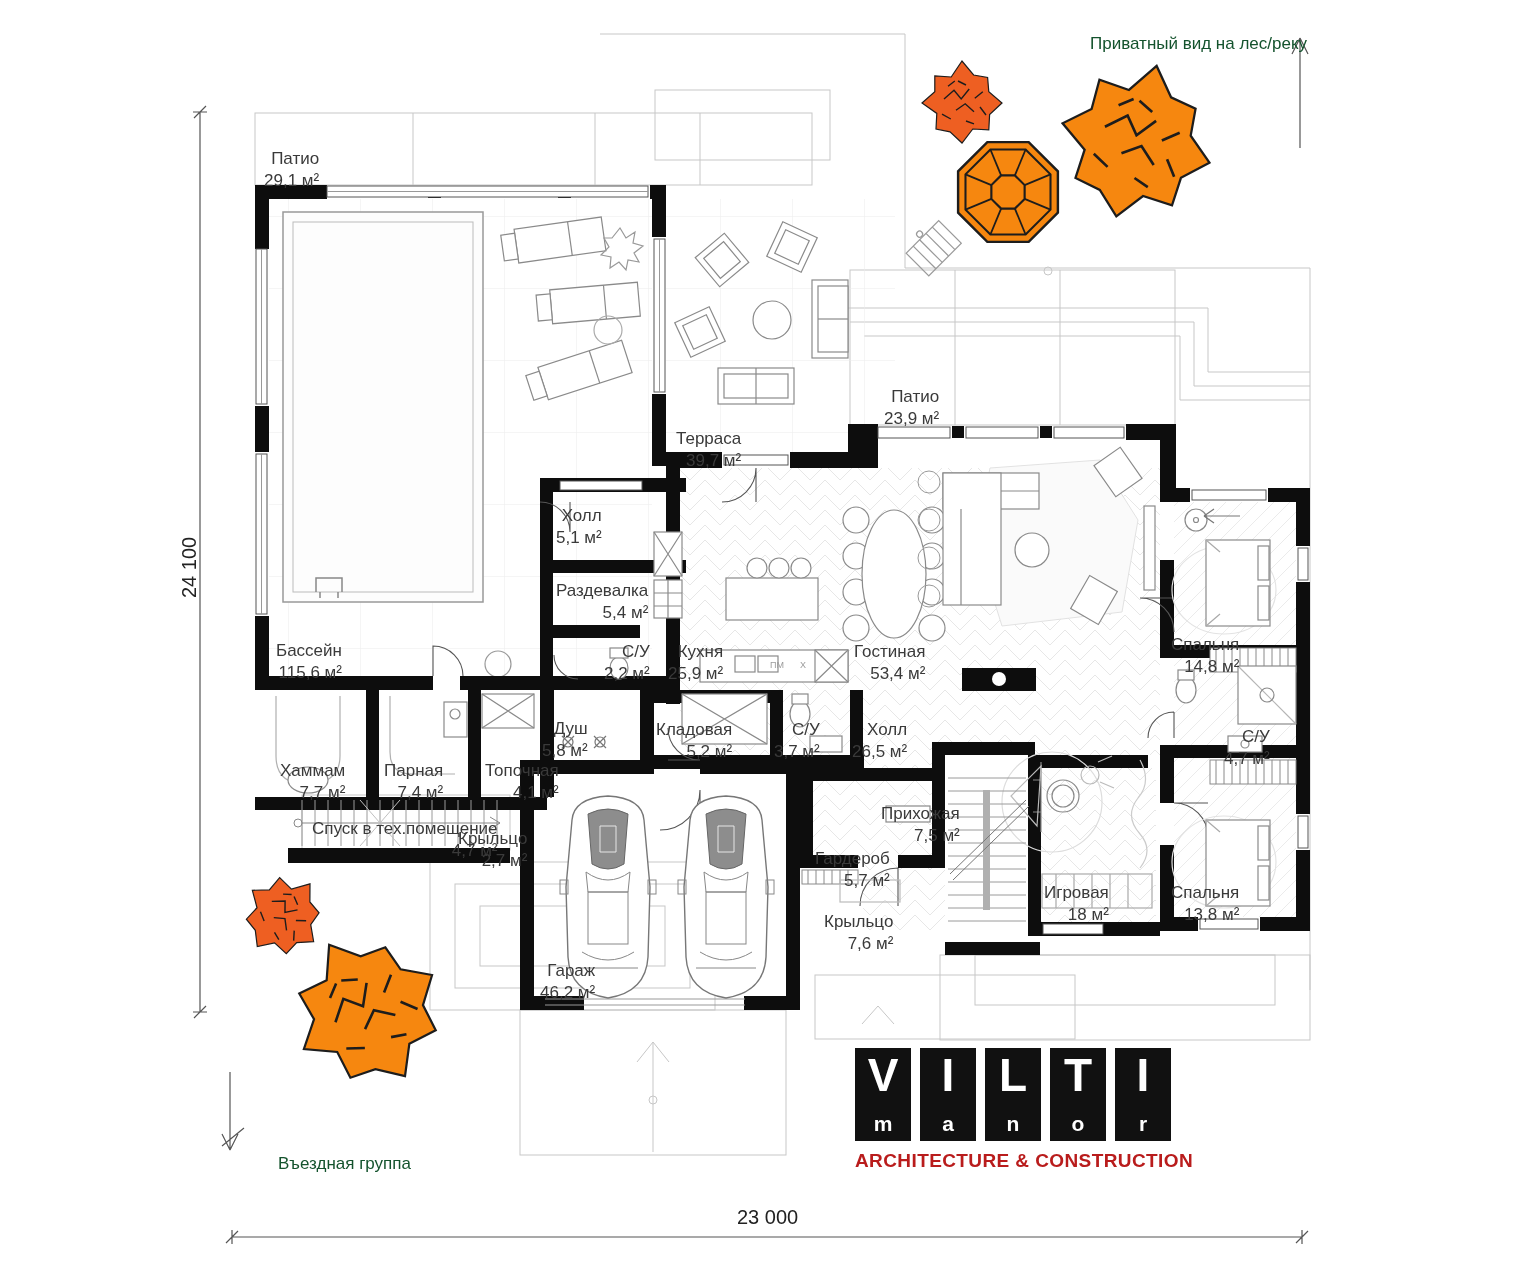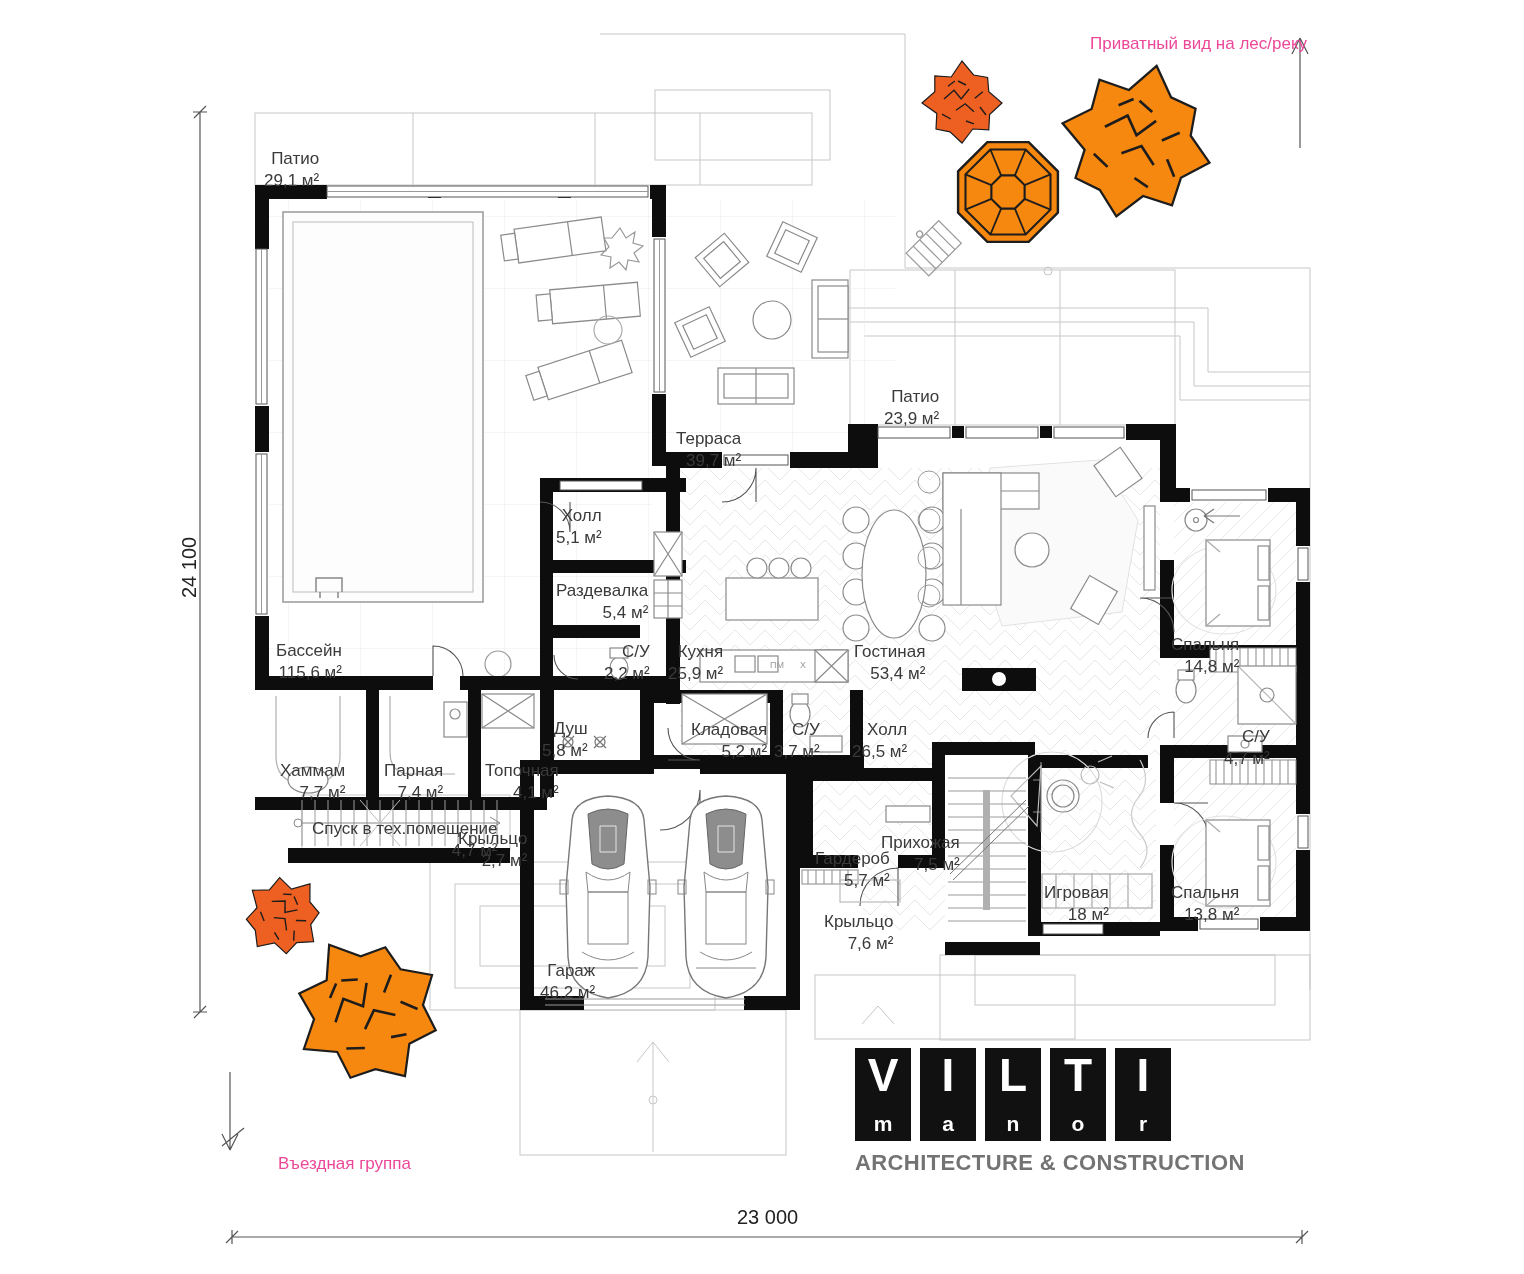--- a/index.html
+++ b/index.html
@@ -1,32 +1,32 @@
 <!DOCTYPE html>
 <html><head>
 <meta charset="utf-8">
 <style>
   html,body{margin:0;padding:0;background:#fff;}
   .canvas{position:relative;width:1524px;height:1274px;background:#fff;overflow:hidden;
           font-family:"Liberation Sans",sans-serif;}
   svg{position:absolute;left:0;top:0;}
   .rlabel{position:absolute;font:17px/1.32 "Liberation Sans",sans-serif;color:#3a3a3a;white-space:nowrap;z-index:5;}
   .rlabel span{display:block;text-align:right;}
-  .note{position:absolute;font:17px "Liberation Sans",sans-serif;color:#ec4899;white-space:nowrap;z-index:5;}
+  .note{position:absolute;font:17px "Liberation Sans",sans-serif;color:#14532d;white-space:nowrap;z-index:5;}
   .dim{position:absolute;font:20px "Liberation Sans",sans-serif;color:#222;z-index:5;}
   .dim.vert{transform:rotate(-90deg);transform-origin:left top;}
   .applabel{position:absolute;font:9px "Liberation Sans",sans-serif;color:#9a9a9a;z-index:5;text-align:center;}
   
   .logo{position:absolute;left:855px;top:1048px;width:318px;z-index:6;}
   .tiles{display:flex;gap:9px;}
   .tile{width:56px;height:93px;background:#111;color:#fff;display:flex;flex-direction:column;
         align-items:center;justify-content:space-between;padding:4px 0 7px 0;box-sizing:border-box;}
   .tile .big{font-size:46px;font-weight:bold;line-height:1;}
   .tile .small{font-size:21px;font-weight:bold;line-height:1;}
-  .tagline{margin-top:9px;font-size:22px;font-weight:bold;color:#737373;letter-spacing:.4px;white-space:nowrap;}
+  .tagline{margin-top:9px;font-size:19px;font-weight:bold;color:#b91c1c;letter-spacing:.4px;white-space:nowrap;}
 </style>
 </head>
 <body>
 
 <div class="canvas">
 
 <svg width="1524" height="1274" viewBox="0 0 1524 1274">
 <defs>
   <pattern id="grid70" width="72" height="72" patternUnits="userSpaceOnUse">
     <path d="M72 0H0V72" fill="none" stroke="#ececec" stroke-width="1"></path>
@@ -479,21 +479,21 @@
       <span>7,4 м²</span>
     </div>
 <div class="rlabel" style="left:485px;top:760px">
       <span>Топочная</span>
       <span>4,1 м²</span>
     </div>
 <div class="rlabel" style="left:542px;top:718px">
       <span>Душ</span>
       <span>5,8 м²</span>
     </div>
-<div class="rlabel" style="left:691px;top:719px">
+<div class="rlabel" style="left:656px;top:719px">
       <span>Кладовая</span>
       <span>5,2 м²</span>
     </div>
 <div class="rlabel" style="left:774px;top:719px">
       <span>С/У</span>
       <span>3,7 м²</span>
     </div>
 <div class="rlabel" style="left:852px;top:719px">
       <span>Холл</span>
       <span>26,5 м²</span>
@@ -507,21 +507,21 @@
       <span>4,7 м²</span>
     </div>
 <div class="rlabel" style="left:458px;top:828px">
       <span>Крыльцо</span>
       <span>2,7 м²</span>
     </div>
 <div class="rlabel" style="left:815px;top:848px">
       <span>Гардероб</span>
       <span>5,7 м²</span>
     </div>
-<div class="rlabel" style="left:881px;top:832px">
+<div class="rlabel" style="left:881px;top:803px">
       <span>Прихожая</span>
       <span>7,5 м²</span>
     </div>
 <div class="rlabel" style="left:1044px;top:882px">
       <span>Игровая</span>
       <span>18 м²</span>
     </div>
 <div class="rlabel" style="left:1171px;top:882px">
       <span>Спальня</span>
       <span>13,8 м²</span>

